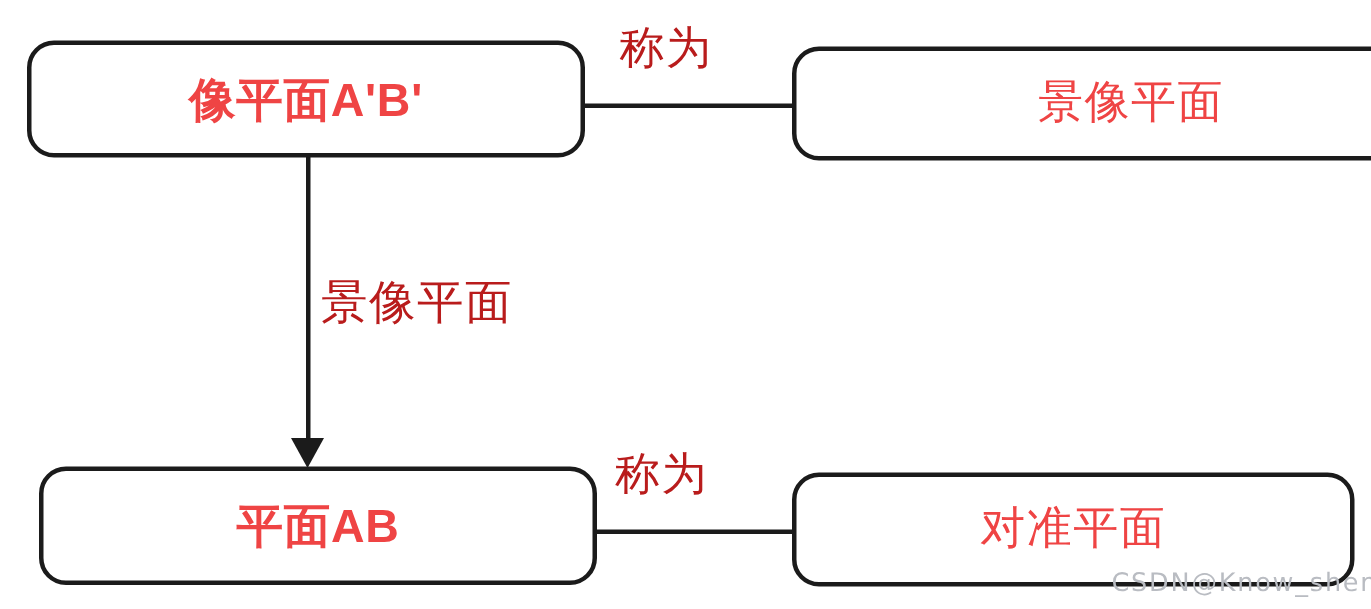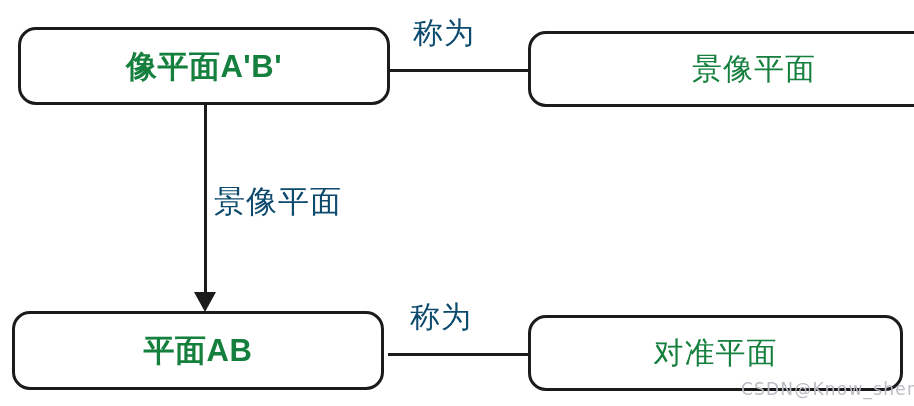--- a/index.html
+++ b/index.html
@@ -17,42 +17,42 @@
   }
   .node {
     position: absolute;
     box-sizing: border-box;
     border: 3px solid #1b1b1b;
     border-radius: 18px;
     background: #ffffff;
     display: flex;
     align-items: center;
     justify-content: center;
-    color: #15803d;
+    color: #ef4444;
     line-height: 1;
     z-index: 3;
   }
   .node-label {
     display: block;
     white-space: nowrap;
   }
   .node.primary {
     font-weight: bold;
     font-size: 31px;
     letter-spacing: 0.5px;
   }
   .node.secondary {
     font-weight: normal;
     font-size: 30px;
     letter-spacing: 1px;
   }
   
   #node-image-plane  { left: 18px;  top: 27px;  width: 372px; height: 78px; }
   #node-scene-plane  { left: 528px; top: 31px;  width: 452px; height: 76px; }
-  #node-plane-ab     { left: 12px;  top: 311px; width: 372px; height: 79px; }
+  #node-plane-ab     { left: 26px;  top: 311px; width: 372px; height: 79px; }
   #node-aim-plane    { left: 528px; top: 315px; width: 375px; height: 76px; }
 
   
   .conn {
     position: absolute;
     background: #1b1b1b;
     z-index: 1;
   }
   .conn.h { height: 3px; }
   .conn.v { width: 3px; }
@@ -67,21 +67,21 @@
     border-left: 11px solid transparent;
     border-right: 11px solid transparent;
     border-top: 20px solid #1b1b1b;
     z-index: 2;
   }
   #arrow-down { left: 194px; top: 292px; }
 
   
   .edge-label {
     position: absolute;
-    color: #0c4a6e;
+    color: #b91c1c;
     font-size: 30px;
     font-weight: normal;
     line-height: 1;
     white-space: nowrap;
     letter-spacing: 1px;
     z-index: 4;
   }
   #label-top-chengwei    { left: 413px; top: 18px;  }
   #label-bottom-chengwei { left: 410px; top: 302px; }
   #label-conjugate       { left: 214px; top: 186px; font-size: 31px; }

